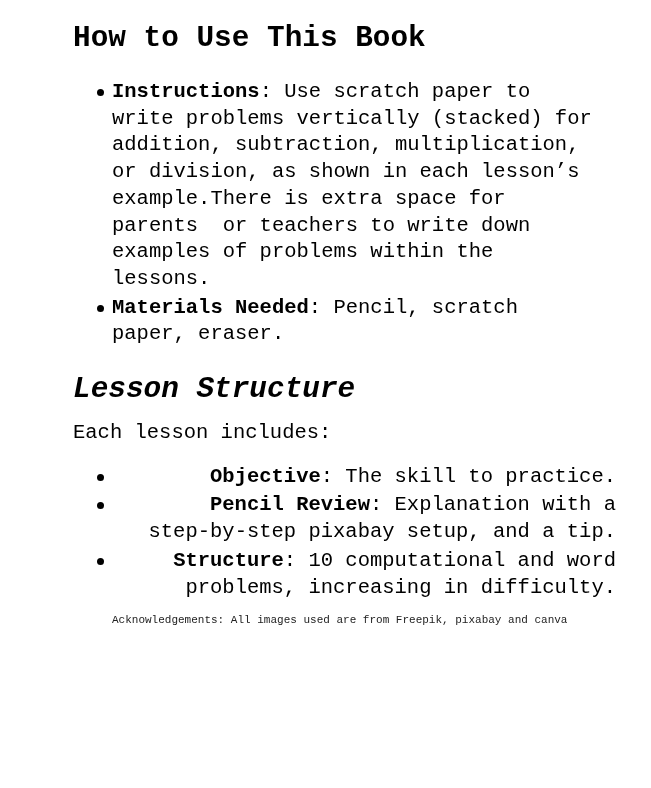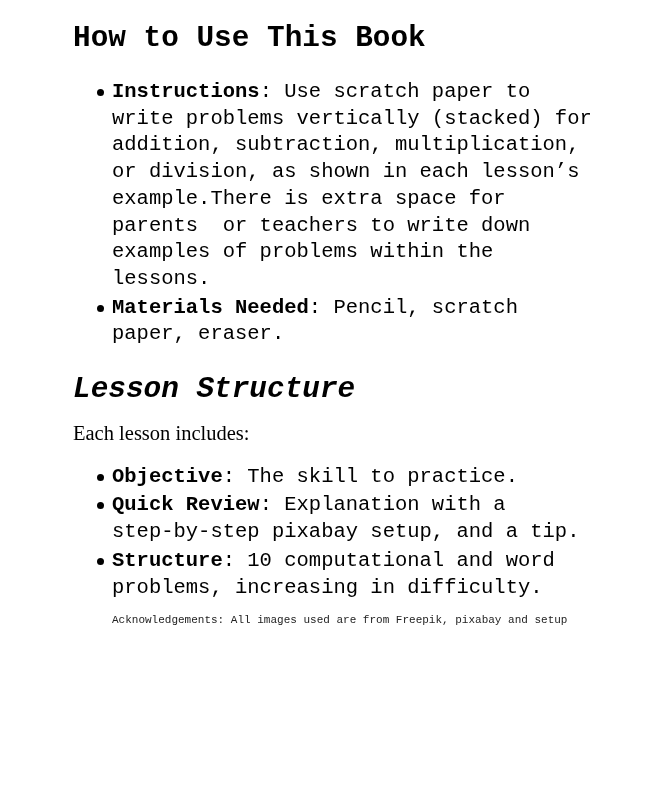--- a/index.html
+++ b/index.html
@@ -32,29 +32,29 @@
   .doc-heading.second {
     margin-top: 24px;
     margin-bottom: 12px;
     font-style: italic;
   }
   .doc-intro {
     font-size: 20.5px;
     line-height: 26.7px;
     margin: 0;
     white-space: pre;
-    font-family: Liberation Serif, serif;
   }
   .doc-list {
     list-style: none;
     margin: 0;
     padding: 0 0 0 39px;
   }
   .doc-list.second {
     margin-top: 17px;
+    text-align: right;
   }
   .doc-list li {
     position: relative;
     font-size: 20.5px;
     line-height: 26.7px;
     margin-bottom: 2px;
     white-space: pre-wrap;
   }
   .bullet-dot {
     position: absolute;
@@ -95,21 +95,21 @@
     <li><span class="bullet-dot"></span><span class="item-label">Materials Needed</span><span class="item-text">: Pencil, scratch
 paper, eraser.</span></li>
   </ul>
 
   <h1 class="doc-heading second">Lesson Structure</h1>
 
   <p class="doc-intro">Each lesson includes:</p>
 
   <ul class="doc-list second">
     <li><span class="bullet-dot"></span><span class="item-label">Objective</span><span class="item-text">: The skill to practice.</span></li>
-    <li><span class="bullet-dot"></span><span class="item-label">Quick Review</span><span class="item-text">: Explanation with a
+    <li><span class="bullet-dot"></span><span class="item-label">Pencil Review</span><span class="item-text">: Explanation with a
 step-by-step pixabay setup, and a tip.</span></li>
     <li><span class="bullet-dot"></span><span class="item-label">Structure</span><span class="item-text">: 10 computational and word
 problems, increasing in difficulty.</span></li>
   </ul>
 
-  <p class="doc-footer">Acknowledgements: All images used are from Freepik, pixabay and setup</p>
+  <p class="doc-footer">Acknowledgements: All images used are from Freepik, pixabay and canva</p>
 
 </div>
 
 </body></html>

